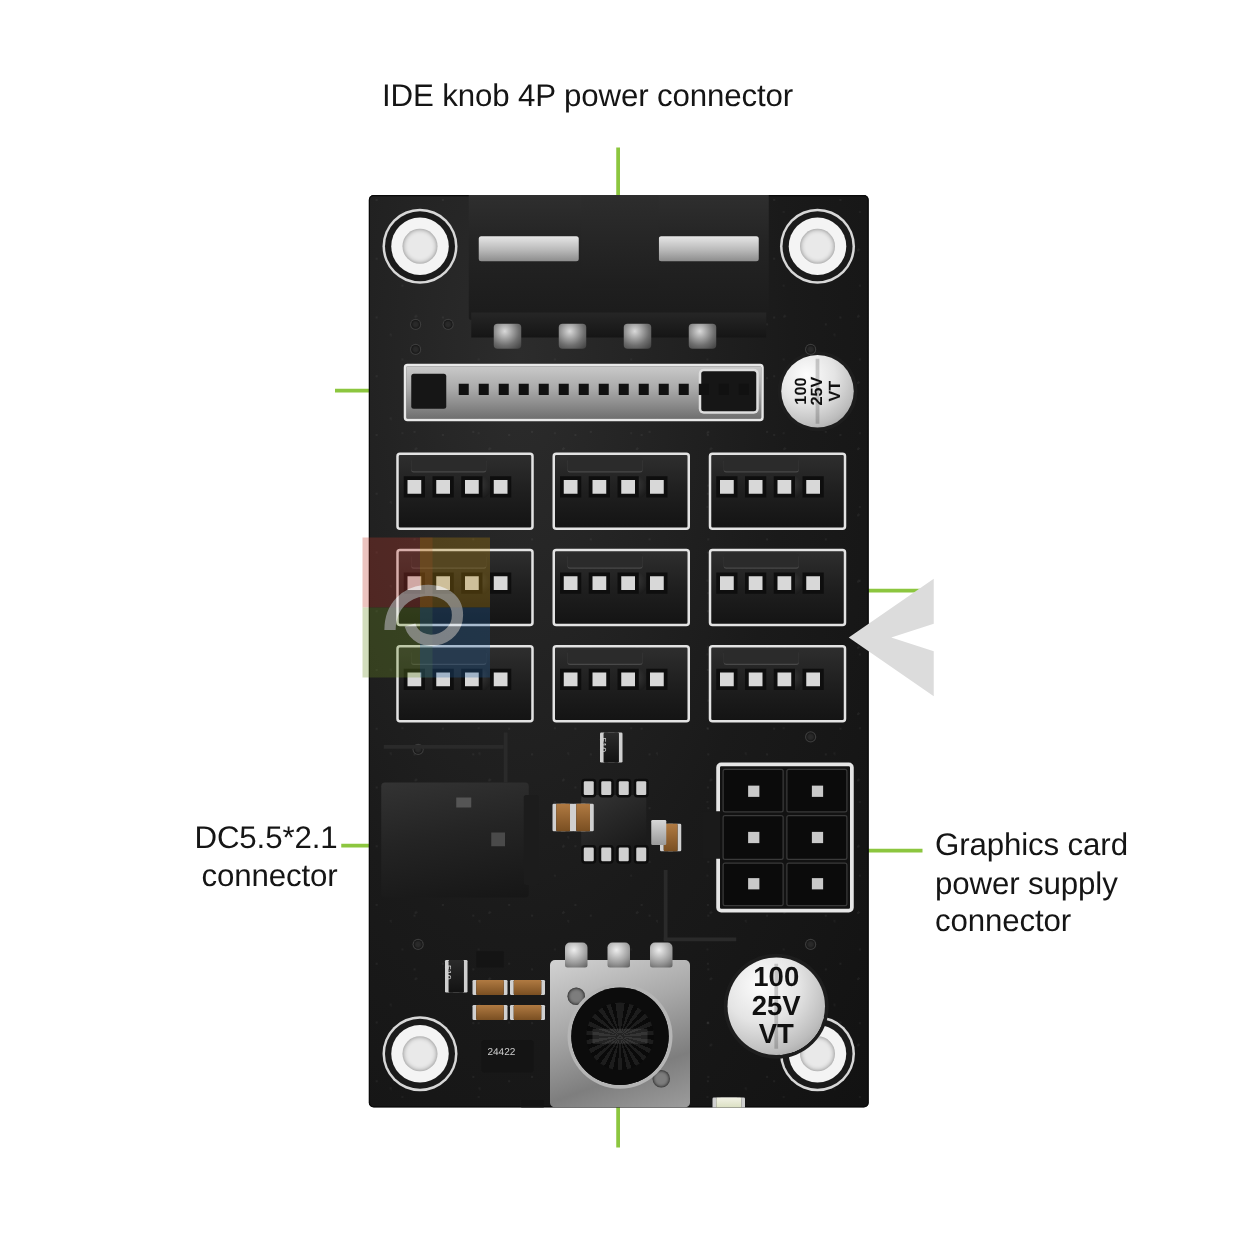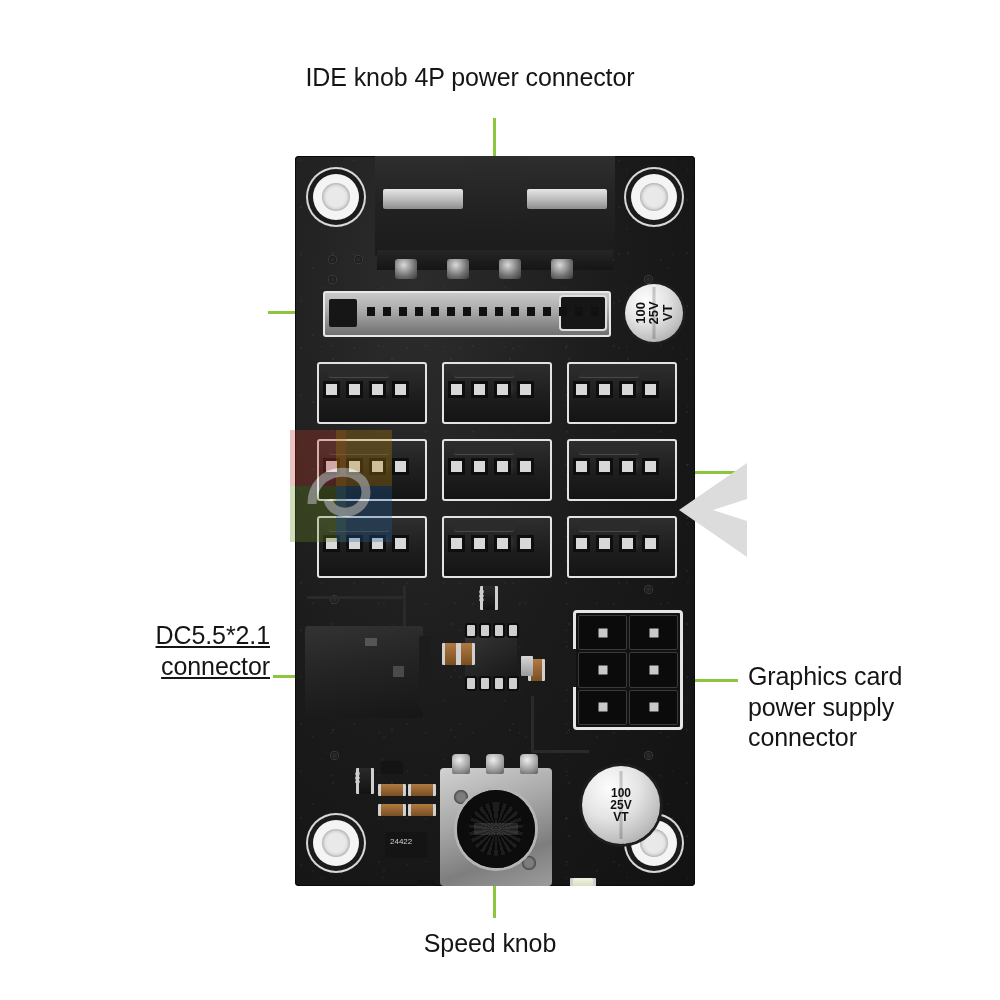--- a/index.html
+++ b/index.html
@@ -196,28 +196,27 @@
 </style>
 </head>
 <body>
 
 <div id="stage">
 
   <div class="label center" style="left:200px;top:62px;width:540px;">IDE knob 4P power connector</div>
 
 
 
-  <div class="label left" style="left:0px;top:620px;width:270px;text-decoration:underline;">DC5.5*2.1
+  <div class="label left" style="left:0px;top:655px;width:270px;">DC5.5*2.1
 connector</div>
 
   <div class="label right" style="left:748px;top:661px;width:250px;">Graphics card
 power supply
 connector</div>
 
-  <div class="label center" style="left:340px;top:928px;width:300px;">Speed knob</div>
 
   <div class="lead v" style="left:493px;top:118px;height:78px;"></div>
   <div class="dot" style="left:487px;top:189px;"></div>
 
   <div class="lead h" style="left:268px;top:311px;width:98px;"></div>
   <div class="dot" style="left:355px;top:306px;"></div>
 
   <div class="lead h" style="left:628px;top:471px;width:110px;"></div>
   <div class="dot" style="left:621px;top:466px;"></div>
 
@@ -433,21 +432,21 @@
           <i></i>
           <i></i>
         </div>
       <div class="screw" style="left:14px;top:22px;"></div>
       <div class="screw" style="left:82px;top:88px;"></div>
       <div class="knob"></div>
     </div>
 
     <div class="cap" style="left:287px;top:610px;width:78px;height:78px;">
       <div class="vent"></div>
-      <div class="txt" style="font-size:12px;">100
+      <div class="txt" style="font-size:22px;">100
 25V
 VT</div>
     </div>
 
     <div class="pad" style="left:34px;top:100px;"></div>
     <div class="pad" style="left:60px;top:100px;"></div>
     <div class="pad" style="left:34px;top:120px;"></div>
     <div class="pad" style="left:350px;top:120px;"></div>
     <div class="pad" style="left:350px;top:430px;"></div>
     <div class="pad" style="left:36px;top:440px;"></div>

